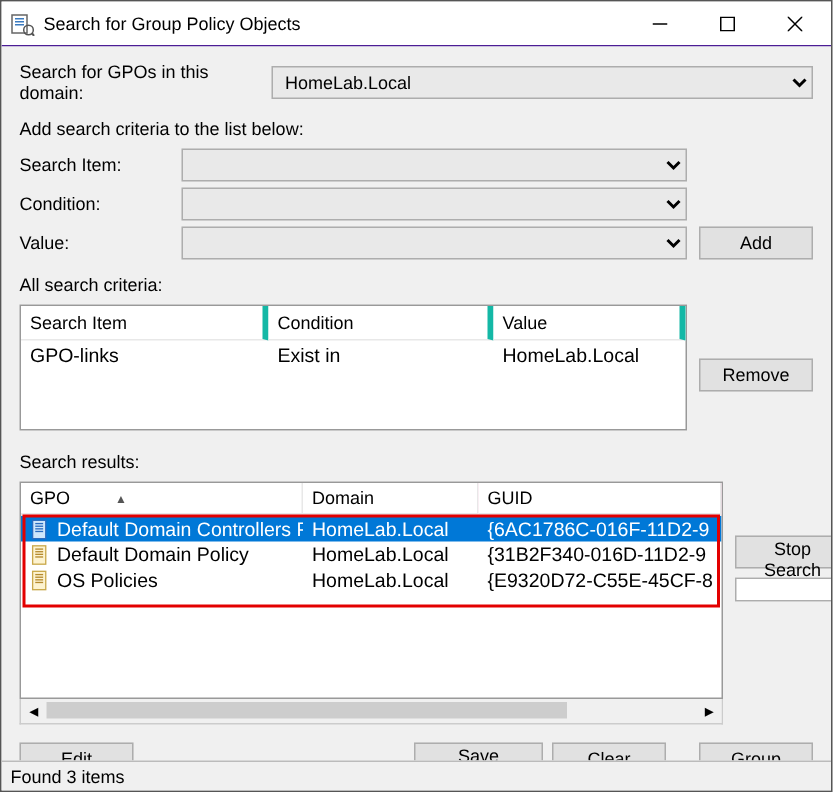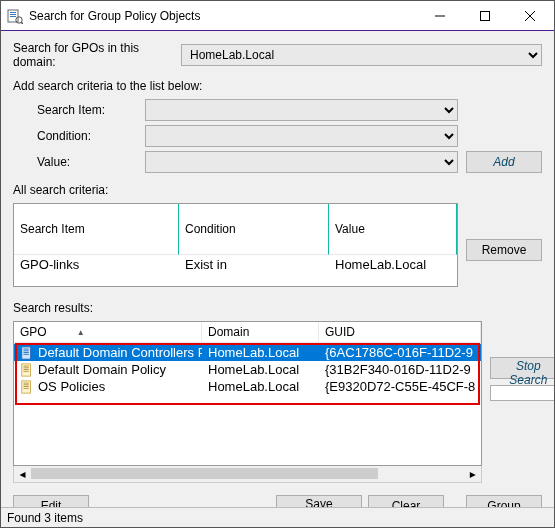--- a/index.html
+++ b/index.html
@@ -33,53 +33,53 @@
     flex:1;
     background:#f0f0f0;
     padding:10px 12px 4px 12px;
     display:flex;
     flex-direction:column;
     gap:6px;
     overflow:hidden;
   }
   .row { display:flex; align-items:center; gap:8px; }
   .row .lbl { width:160px; }
-  .row .lbl.short { width:100px;margin-left:24px; }
+  .row .lbl.short { width:100px; }
   select.combo {
     flex:1;
     height:22px;
     border:1px solid #adadad;
     background:#e9e9e9;
     font-family:inherit;
     font-size:12px;
     padding:0 4px;
   }
   .subhead { margin-top:4px; }
   .crit-grid { display:flex; align-items:center; gap:8px; }
   .crit-grid .fields { flex:1; display:flex; flex-direction:column; gap:4px; }
   .btn {
     width:76px; height:22px;
     background:#e1e1e1;
     border:1px solid #adadad;
     font-family:inherit; font-size:12px;
     cursor:default;
   }
-  .btn[disabled] { color:#0c4a6e;font-style:italic; }
+  .btn[disabled] { color:#000000; }
 
   .table {
     background:#fff;
     border:1px solid #999;
     position:relative;
   }
   .thead, .trow { display:flex; }
   .thead .th {
     background:#fff;
-    border-right:1px solid #14b8a6;
+    border-right:4px solid #14b8a6;
     border-bottom:1px solid #e8e8e8;
-    padding:18px 6px;
+    padding:4px 6px;
     font-size:12px;
   }
   .trow .td { padding:2px 6px; font-size:13px; white-space:nowrap; overflow:hidden; }
 
   .criteria-table { height:84px; }
   .criteria-table .c1 { width:165px; }
   .criteria-table .c2 { width:150px; }
   .criteria-table .c3 { flex:1; }
 
   .criteria-block { display:flex; gap:8px; align-items:flex-start; }

